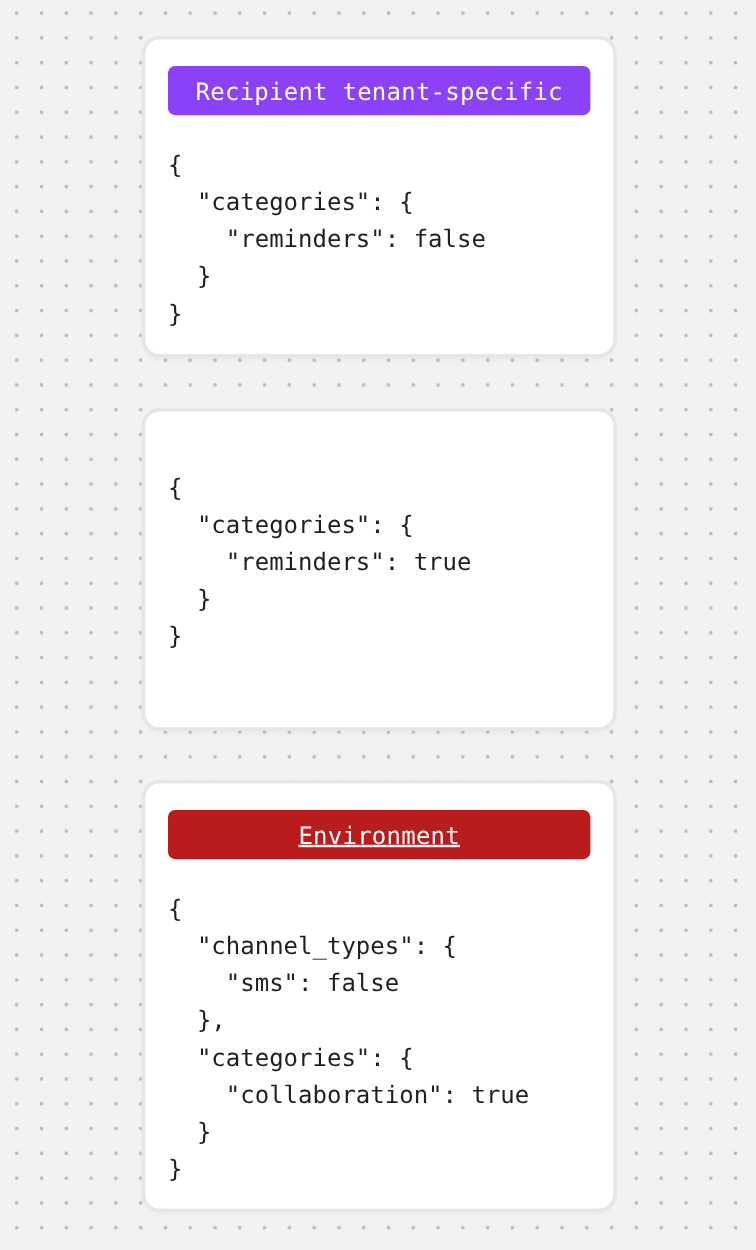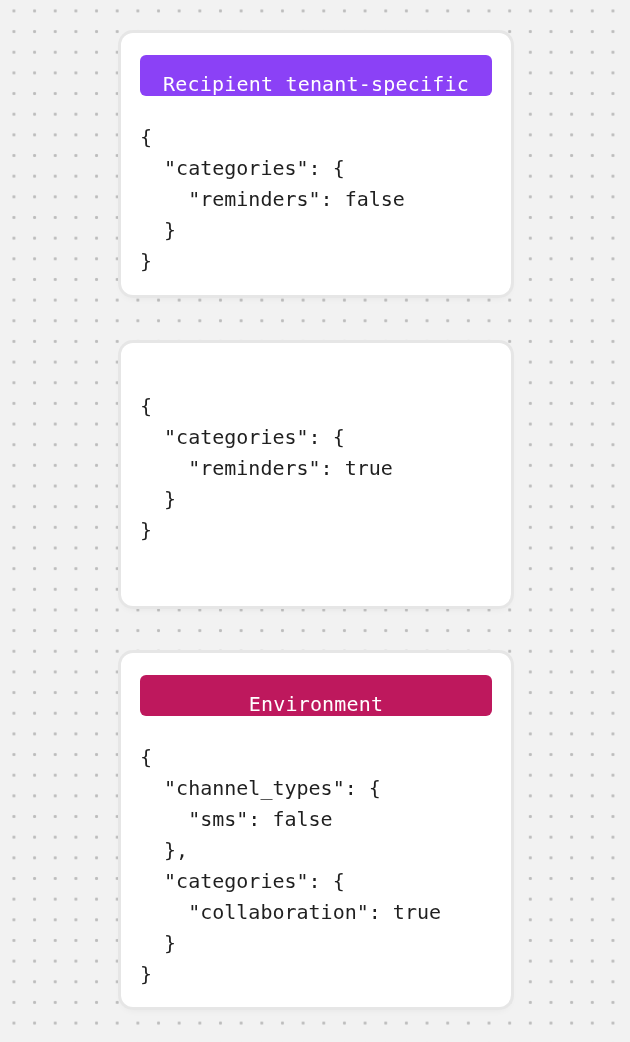--- a/index.html
+++ b/index.html
@@ -24,21 +24,21 @@
     box-sizing: border-box;
     background: #ffffff;
     border-radius: 12px;
     box-shadow: 0 0 0 3px #e6e6e6, 0 4px 8px -2px rgba(0,0,0,0.07);
     padding: 22px 19px 0 19px;
   }
   .badge {
     height: 41px;
     border-radius: 6px;
     display: flex;
-    align-items: flex-end;
+    align-items: center;
     justify-content: center;
     color: #ffffff;
     font-size: 20px;
     letter-spacing: 0.2px;
     white-space: nowrap;
   }
   pre.code {
     margin: 26px 0 0 0;
     padding: 0;
     font-family: "DejaVu Sans Mono", "Liberation Mono", monospace;
@@ -66,21 +66,21 @@
 
   <div class="card" style="top:343px; height:263px;">
     <pre class="code">{
   "categories": {
     "reminders": true
   }
 }</pre>
   </div>
 
   <div class="card" style="top:653px; height:354px;">
-    <div class="badge" style="background-color: #be185d;">
+    <div class="badge" style="background-color: #b91c1c; text-decoration: underline;">
       <span>Environment</span>
     </div>
     <pre class="code">{
   "channel_types": {
     "sms": false
   },
   "categories": {
     "collaboration": true
   }
 }</pre>

